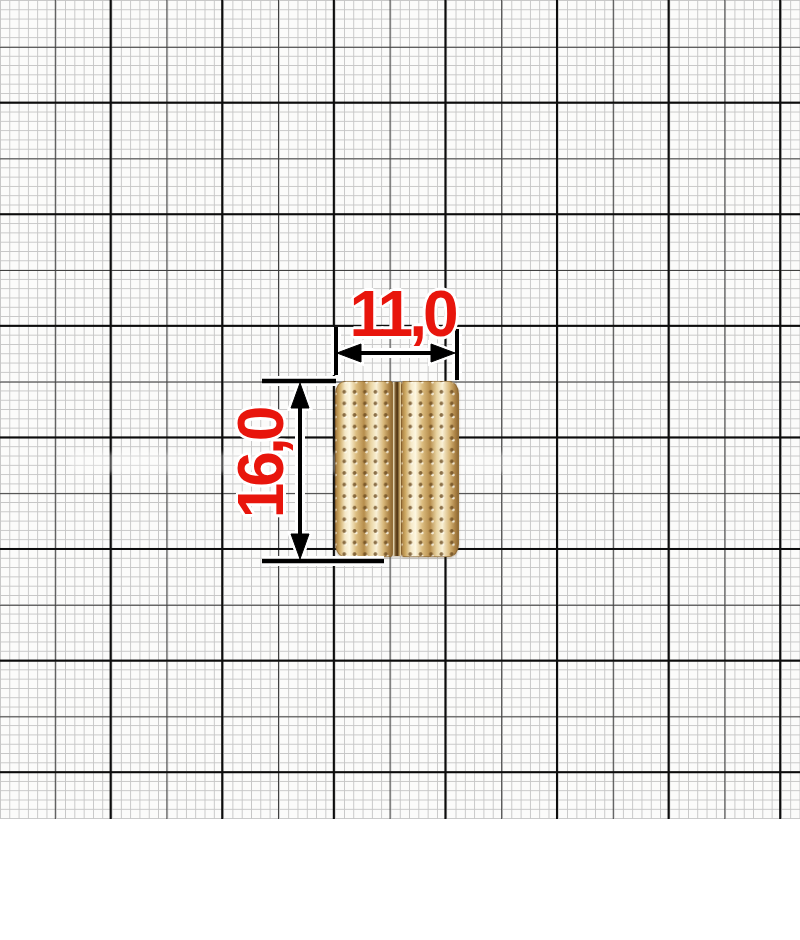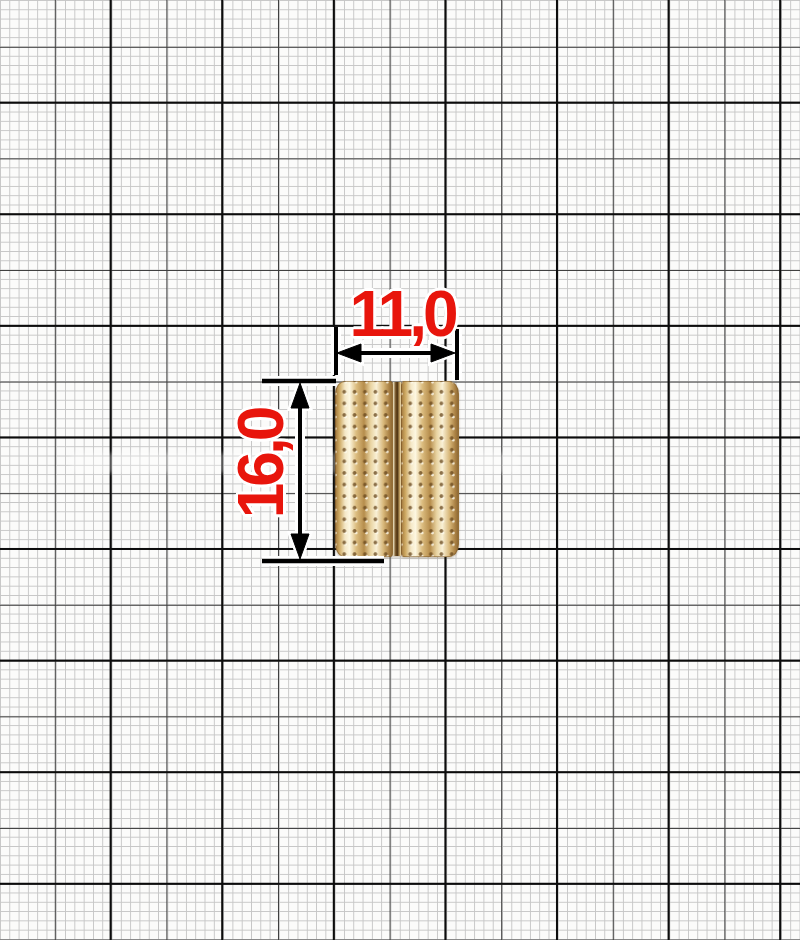--- a/index.html
+++ b/index.html
@@ -6,21 +6,21 @@
     margin: 0;
     padding: 0;
     width: 800px;
     height: 940px;
     overflow: hidden;
     font-family: "Liberation Sans", sans-serif;
   }
   .stage {
     position: relative;
     width: 800px;
-    height: 940px;
+    height: 819px;
     background-color: #fcfcfb;
   }
   
   .graph-paper {
     position: absolute;
     inset: 0;
     background-color: #fbfbfa;
     background-image:
       linear-gradient(90deg, #0c0c0c 2px, rgba(0,0,0,0) 2px),
       linear-gradient(#0c0c0c 2px, rgba(0,0,0,0) 2px),

